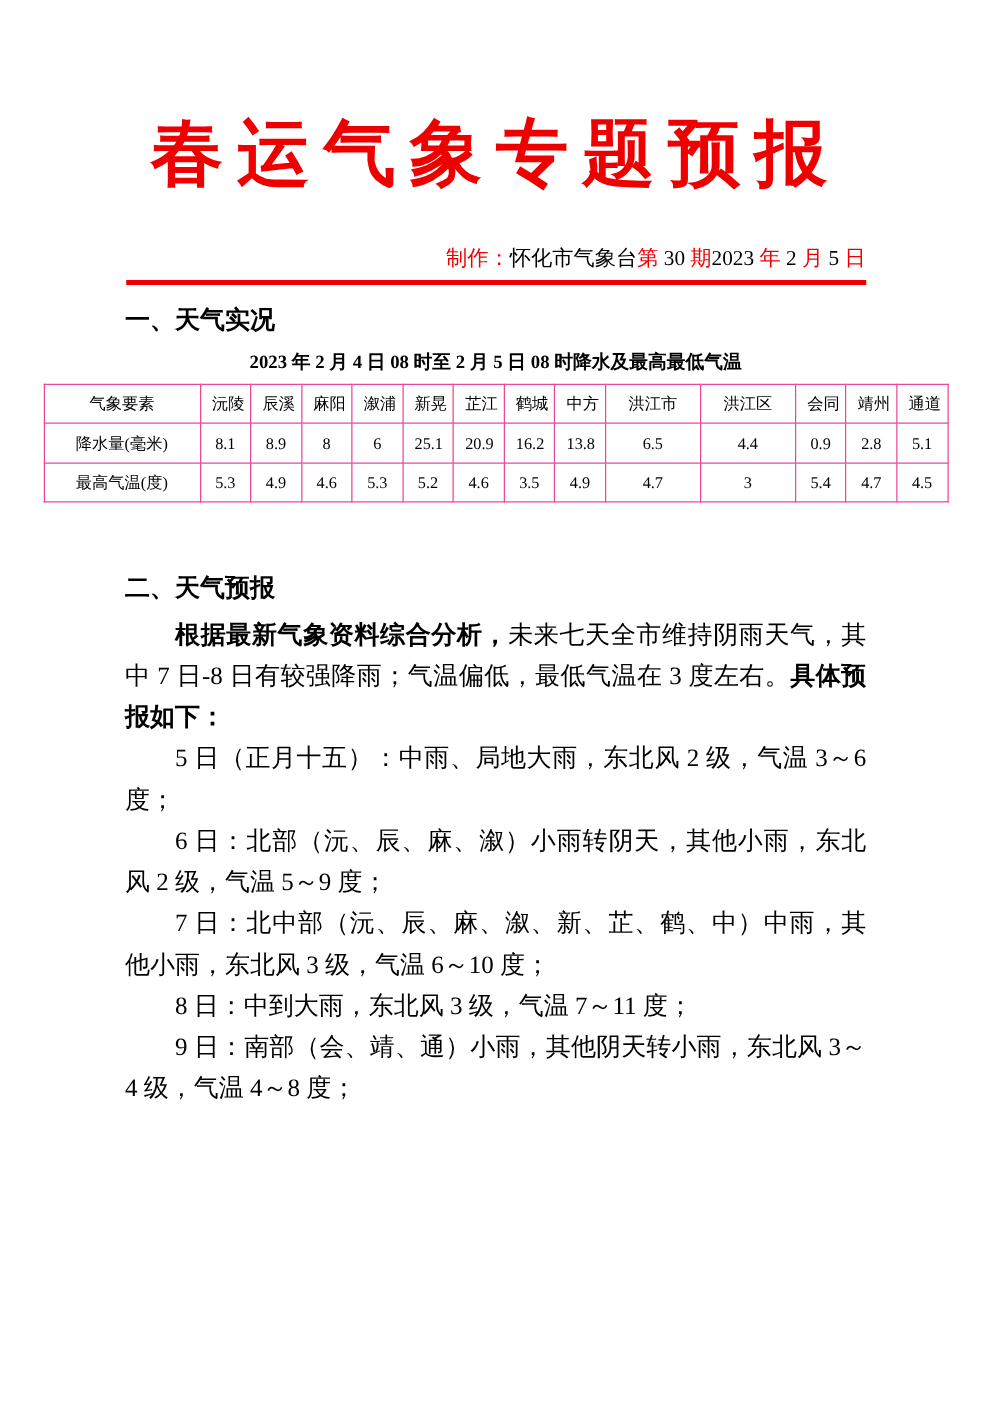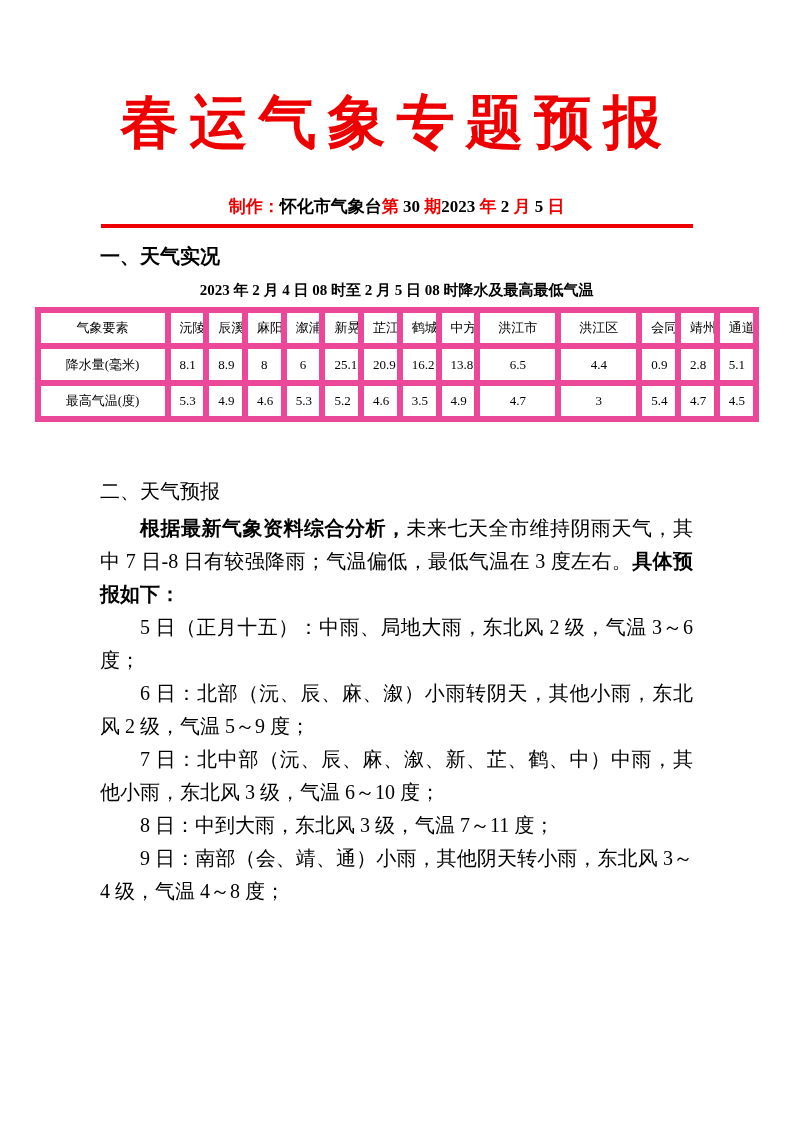--- a/index.html
+++ b/index.html
@@ -21,24 +21,24 @@
     line-height: 1.0;
     font-weight: bold;
     letter-spacing: 11px;
     color: var(--accent);
     white-space: nowrap;
   }
   .meta-line {
     width: 592px;
     margin: 44px auto 0 auto;
     display: flex;
-    justify-content: center;
+    justify-content: flex-end;
     align-items: baseline;
     font-size: 17px;
-    font-weight: bold;
+    font-weight: normal;
     line-height: 1.35;
   }
   .red { color: var(--accent); }
   .red-rule {
     width: 592px;
     height: 4px;
     margin: 5px auto 0 auto;
     background: var(--accent);
   }
   .section-heading {
@@ -56,35 +56,35 @@
   }
   table.weather-table {
     table-layout: fixed;
     width: 724px;
     margin: 7px auto 0 auto;
     border-collapse: collapse;
     font-size: 13px;
   }
   table.weather-table th,
   table.weather-table td {
-    border: 6px solid #ec4899;
+    border: 1px solid #ec4899;
     height: 30.5px;
     padding: 0 9px;
     text-align: center;
     vertical-align: middle;
     font-weight: normal;
     overflow: hidden;
     white-space: nowrap;
   }
   .label-col { width: 106px; }
   .wide-col  { width: 57px; margin-left: 48px;  }
   .section-heading-2 {
     margin: 49px 0 0 100px;
     font-size: 20px;
-    font-weight: normal;
+    font-weight: bold;
     line-height: 41px;
   }
   .body-text {
     width: 593px;
     margin: 0 auto;
   }
   .body-para {
     margin: 0;
     font-size: 20px;
     line-height: 33px;

